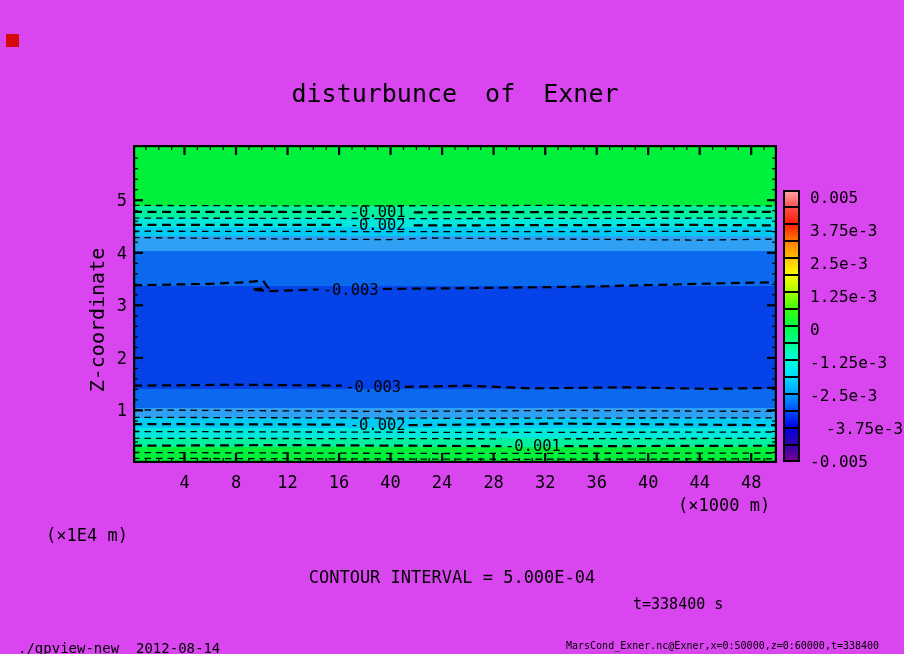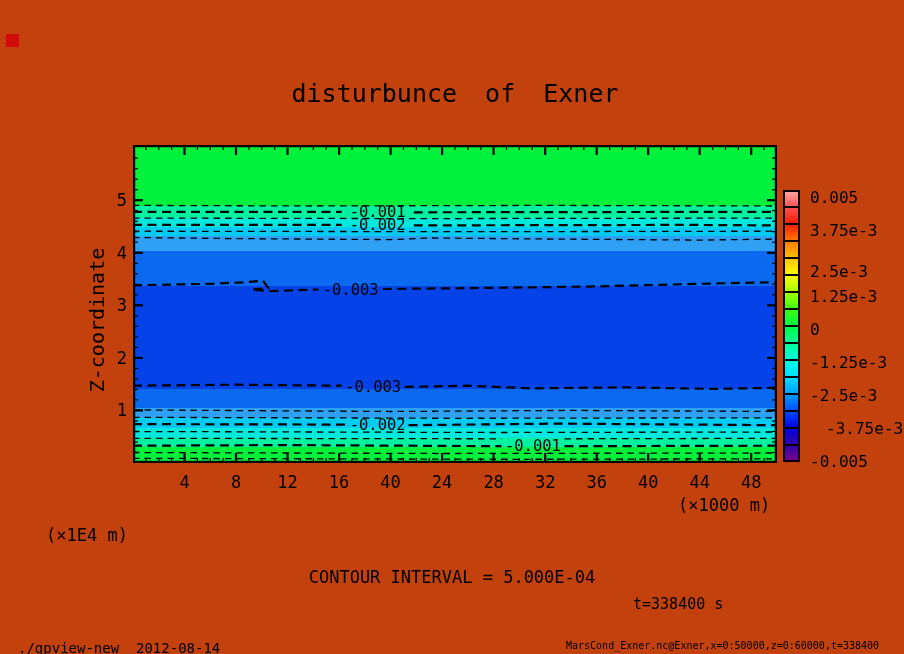--- a/index.html
+++ b/index.html
@@ -1,17 +1,17 @@
 <!DOCTYPE html>
 <html><head>
 <meta charset="utf-8">
 <style>
   html,body{margin:0;padding:0;background:#fff;}
   #canvas{
-    position:relative;width:904px;height:654px;background:#c2410c;
+    position:relative;width:904px;height:654px;background:#d946ef;
     font-family:"DejaVu Sans Mono","Liberation Mono",monospace;color:#000;
     overflow:hidden;
   }
   .abs{position:absolute;}
   .title{left:155px;top:79px;width:600px;text-align:center;font-size:25px;word-spacing:13px;white-space:pre;}
   .xlabel{left:323px;top:515px;width:300px;text-align:center;font-size:20px;}
   .zlabel{left:97px;top:320px;transform:translate(-50%,-50%) rotate(-90deg);font-size:20px;white-space:nowrap;}
   .xunit{left:678px;top:495px;font-size:17px;white-space:pre;}
   .zunit{left:46px;top:477px;font-size:17px;white-space:pre;margin-top:48px;}
   .cinote{left:152px;top:567px;width:600px;text-align:center;font-size:17px;white-space:pre;}
@@ -295,20 +295,20 @@
     <div class="abs xtick" style="left: 628.2px; top: 472px; width: 40px;">40</div>
     <div class="abs xtick" style="left: 679.72px; top: 472px; width: 40px;">44</div>
     <div class="abs xtick" style="left: 731.24px; top: 472px; width: 40px;">48</div>
     <div class="abs ytick" style="left: 93px; top: 400.438px; width: 34px;">1</div>
     <div class="abs ytick" style="left: 93px; top: 347.876px; width: 34px;">2</div>
     <div class="abs ytick" style="left: 93px; top: 295.314px; width: 34px;">3</div>
     <div class="abs ytick" style="left: 93px; top: 242.752px; width: 34px;">4</div>
     <div class="abs ytick" style="left: 93px; top: 190.19px; width: 34px;">5</div>
     <div class="abs cblabel" style="left: 810px; top: 188px;">0.005</div>
     <div class="abs cblabel" style="left: 810px; top: 221px;">3.75e-3</div>
-    <div class="abs cblabel" style="left: 810px; top: 254px; margin-top: 8px;">2.5e-3</div>
+    <div class="abs cblabel" style="left: 810px; top: 254px;">2.5e-3</div>
     <div class="abs cblabel" style="left: 810px; top: 287px;">1.25e-3</div>
     <div class="abs cblabel" style="left: 810px; top: 320px;">0</div>
     <div class="abs cblabel" style="left: 810px; top: 353px;">-1.25e-3</div>
     <div class="abs cblabel" style="left: 810px; top: 386px;">-2.5e-3</div>
     <div class="abs cblabel" style="left: 810px; top: 419px; margin-left: 16px;">-3.75e-3</div>
     <div class="abs cblabel" style="left: 810px; top: 452px;">-0.005</div>
   </div>
 
 </body></html>

